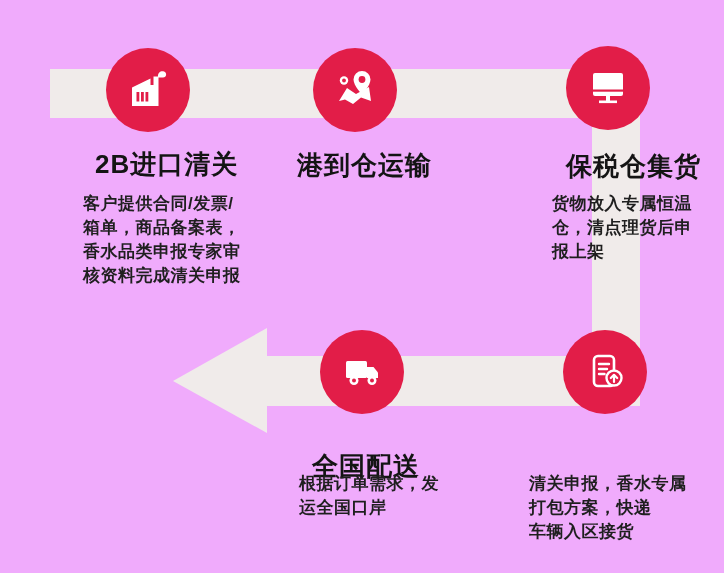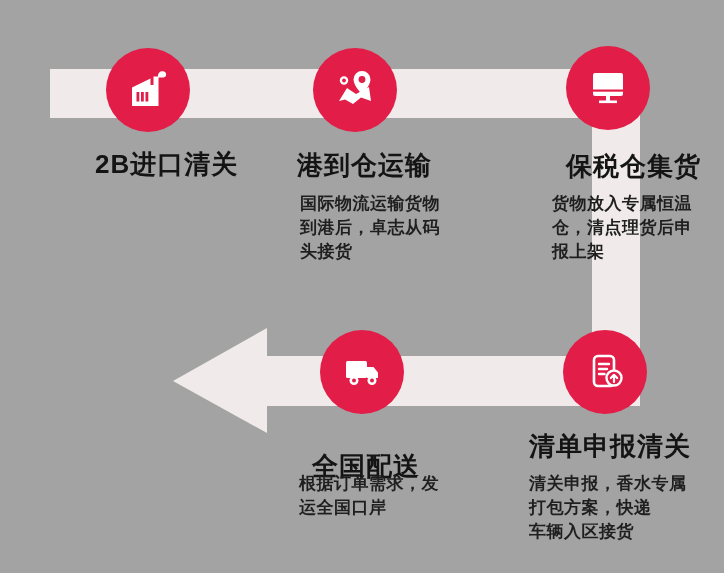--- a/index.html
+++ b/index.html
@@ -5,21 +5,21 @@
   :root{
     --accent:#e21d48;
     --band:#f0ebea;
     --text:#141414;
     --desc:#1f1f1f;
     --icon:#ffffff;
   }
   html,body{margin:0;padding:0;background:#ffffff;}
   body{font-family:"Liberation Sans","DejaVu Sans",sans-serif;}
   .canvas{
-    position:relative;width:724px;height:573px;background:#a3a3a3;overflow:hidden;
+    position:relative;width:724px;height:573px;background:#f0abfc;overflow:hidden;
   }
   .band{position:absolute;background:var(--band);}
   .band-top{left:50px;top:69px;width:590px;height:49px;}
   .band-vert{left:592px;top:69px;width:48px;height:337px;}
   .band-bottom{left:267px;top:356px;width:373px;height:50px;}
   .arrow-head{
     position:absolute;left:173px;top:328px;width:0;height:0;
     border-top:53px solid transparent;
     border-bottom:52px solid transparent;
     border-right:94px solid var(--band);
@@ -69,34 +69,35 @@
   <div class="circle c1">
     <svg width="48" height="48" viewBox="0 0 48 48">
       <path class="fill-i" d="M8 40 V21.5 L26.5 12.5 V19 H29.5 V10.5 H34.5 V40 Z"></path>
       <path class="fill-i" d="M34 11 c-0.5 -4.5 3 -6.5 6 -5.5 c3 1 3 6 -1 6 h-5 z"></path>
       <rect class="fill-a" x="12.5" y="26" width="2.8" height="9.5"></rect>
       <rect class="fill-a" x="17" y="26" width="2.8" height="9.5"></rect>
       <rect class="fill-a" x="21.5" y="26" width="2.8" height="9.5"></rect>
     </svg>
   </div>
   <div class="title t1">2B进口清关</div>
+  <div class="desc d1">客户提供合同/发票/
+箱单，商品备案表，
+香水品类申报专家审
+核资料完成清关申报</div>
 
   <div class="circle c2">
     <svg width="48" height="48" viewBox="0 0 48 48">
       <path class="fill-i" d="M8 35 L16 22 L25 28 L38 21 L40 35 L30 31.5 L22 38 L14 33.5 Z"></path>
       <circle class="fill-i" cx="13" cy="14.5" r="4.2"></circle>
       <circle class="fill-a" cx="13" cy="14.5" r="1.9"></circle>
       <path class="fill-i" d="M31 5 a8.5 8.5 0 0 1 8.5 8.5 c0 6 -8.5 15 -8.5 15 s-8.5 -9 -8.5 -15 A8.5 8.5 0 0 1 31 5 z"></path>
       <circle class="fill-a" cx="31" cy="13.5" r="3.4"></circle>
     </svg>
   </div>
   <div class="title t2">港到仓运输</div>
-  <div class="desc d2">国际物流运输货物
-到港后，卓志从码
-头接货</div>
 
   <div class="circle c3">
     <svg width="48" height="48" viewBox="0 0 48 48">
       <rect class="fill-i" x="9" y="9" width="30" height="23" rx="2"></rect>
       <rect class="fill-a" x="9" y="25.5" width="30" height="2.2"></rect>
       <rect class="fill-i" x="22" y="32" width="4" height="5"></rect>
       <rect class="fill-i" x="15" y="36.5" width="18" height="2.6"></rect>
     </svg>
   </div>
   <div class="title t3">保税仓集货</div>
@@ -105,21 +106,20 @@
 报上架</div>
 
   <div class="circle c4">
     <svg width="48" height="48" viewBox="0 0 48 48">
       <rect class="stroke-i" x="13" y="8" width="20" height="30" rx="4" stroke-width="2.6"></rect>
       <path class="stroke-i" d="M18 16 h10 M18 21 h8 M18 26 h5.5" stroke-width="2.4" stroke-linecap="round"></path>
       <circle class="fill-a" cx="33" cy="30" r="7.5" stroke="#ffffff" stroke-width="2.4"></circle>
       <path class="stroke-i" d="M33 34 V27.5 M29.8 30 L33 26.8 L36.2 30" stroke-width="2.2" stroke-linecap="round" stroke-linejoin="round"></path>
     </svg>
   </div>
-  <div class="title t4">清单申报清关</div>
   <div class="desc d4">清关申报，香水专属
 打包方案，快递
 车辆入区接货</div>
 
   <div class="circle c5">
     <svg width="48" height="48" viewBox="0 0 48 48">
       <rect class="fill-i" x="8" y="13" width="21" height="17" rx="1.5"></rect>
       <path class="fill-i" d="M29 19 h6.5 l4.5 5.5 V30 H29 Z"></path>
       <circle class="fill-i" cx="16" cy="32.5" r="4.5"></circle>
       <circle class="fill-a" cx="16" cy="32.5" r="2"></circle>

